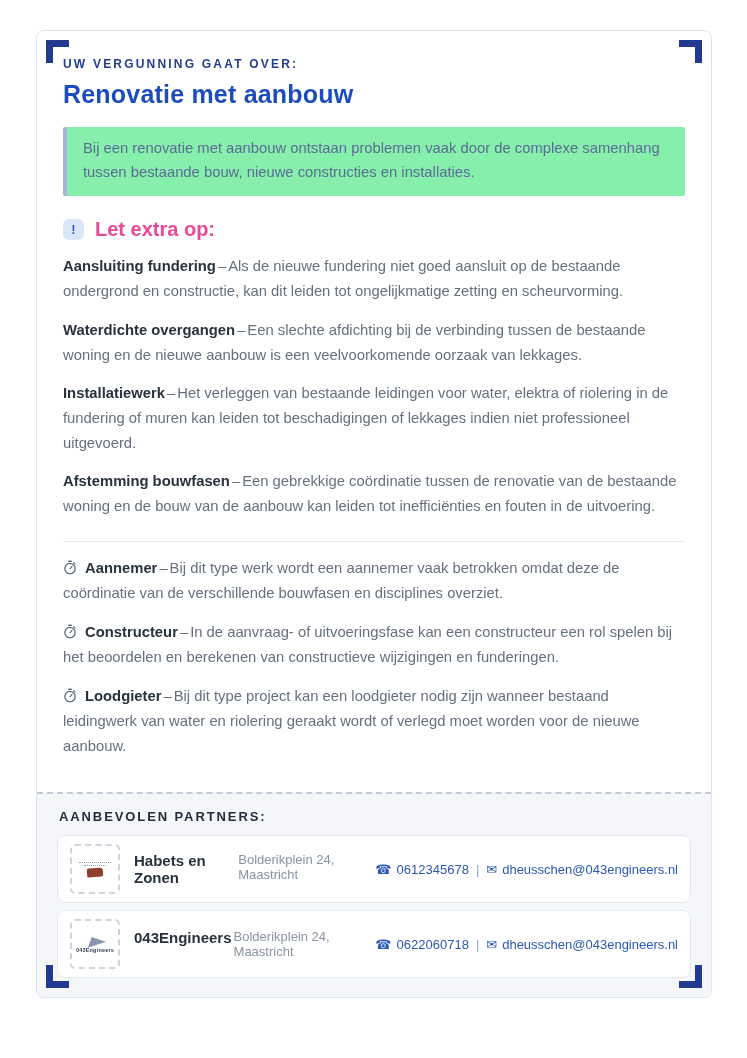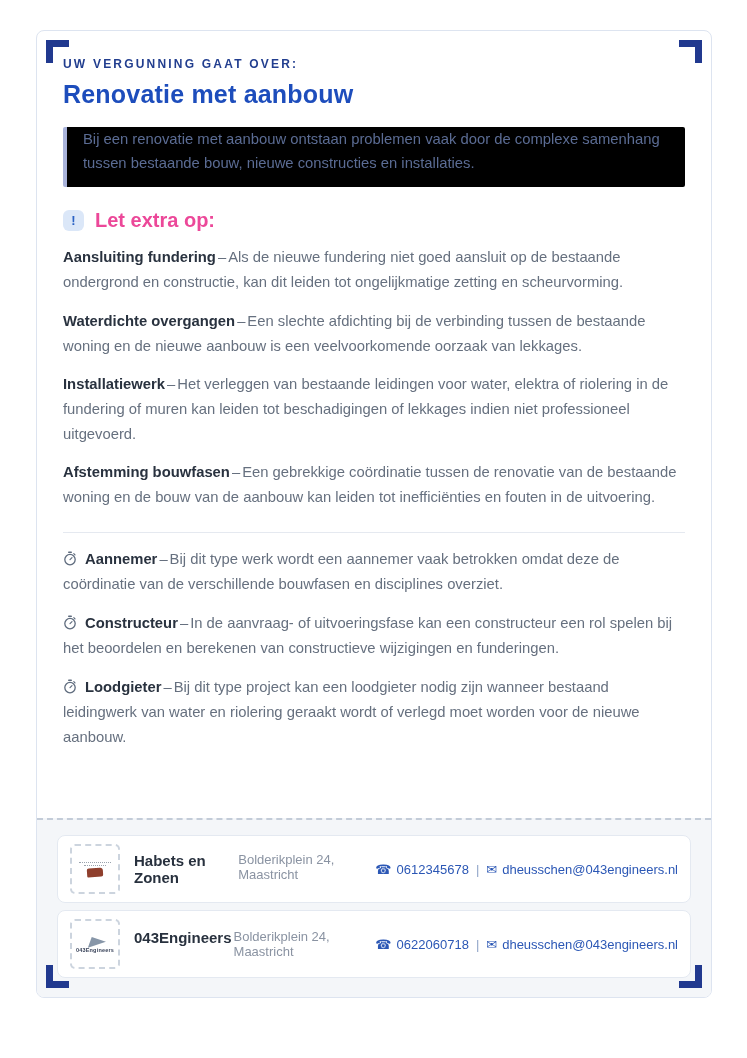--- a/index.html
+++ b/index.html
@@ -30,24 +30,24 @@
 
   .eyebrow {
     font-size:12px; font-weight:600; letter-spacing:2.2px;
     color:#223e8f; margin:0 0 9px 0;
   }
   .title {
     font-size:25px; font-weight:700; color:#1d4dbc;
     margin:0 0 18px 0; letter-spacing:0.2px;
   }
   .infobox {
-    background:#000000;
+    background:#86efac;
     border-left:4px solid #a9b3da;
     border-radius:2px;
-    padding:1px 16px 12px 16px;
+    padding:10px 16px 12px 16px;
     font-size:14.8px; line-height:1.6; color:#5b6c94;
     margin-bottom:22px;
   }
   .attention-head { display:flex; align-items:center; gap:11px; margin:0 0 4px 0; }
   .warn-badge {
     width:21px; height:21px; border-radius:6px;
     background:#dbe7f8; color:#2a62c4;
     font-size:13px; font-weight:700; line-height:21px; text-align:center;
     flex:none;
   }
@@ -155,20 +155,21 @@
     <p class="pro">
       <svg class="stopwatch" width="14" height="15" viewBox="0 0 14 15">
           <rect x="5.1" y="0.4" width="3.8" height="1.6" rx="0.6" fill="#5f6c7e"></rect>
           <line x1="10.8" y1="2.6" x2="12" y2="3.8" stroke="#5f6c7e" stroke-width="1.2" stroke-linecap="round"></line>
           <circle cx="7" cy="8.6" r="5.2" fill="none" stroke="#5f6c7e" stroke-width="1.3"></circle>
           <line x1="7" y1="8.6" x2="9" y2="6.6" stroke="#5f6c7e" stroke-width="1.2" stroke-linecap="round"></line>
         </svg><b>Loodgieter</b><span class="dash">–</span><span>Bij dit type project kan een loodgieter nodig zijn wanneer bestaand leidingwerk van water en riolering geraakt wordt of verlegd moet worden voor de nieuwe aanbouw.</span></p>
   </div>
 
   <div class="partners">
+    <div class="partners-heading">AANBEVOLEN PARTNERS:</div>
 
     <div class="pcard">
       <div class="plogo">
         <span class="dotline"></span>
         <span class="dotline short"></span>
         <span class="blob-red"></span>
       </div>
       <div class="pinfo">
         <div class="pname">Habets en Zonen</div>
         <div class="paddress">Bolderikplein 24, Maastricht</div>

